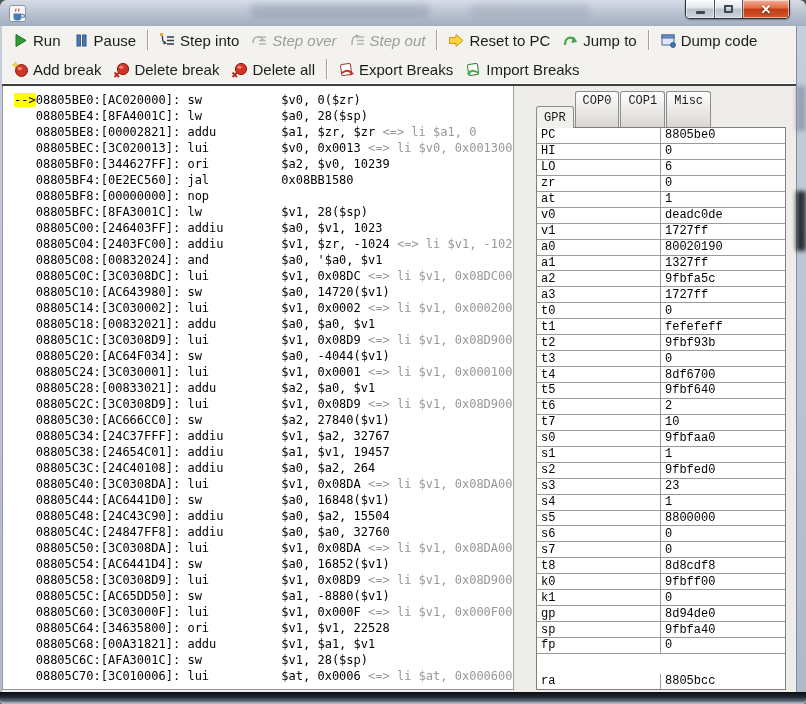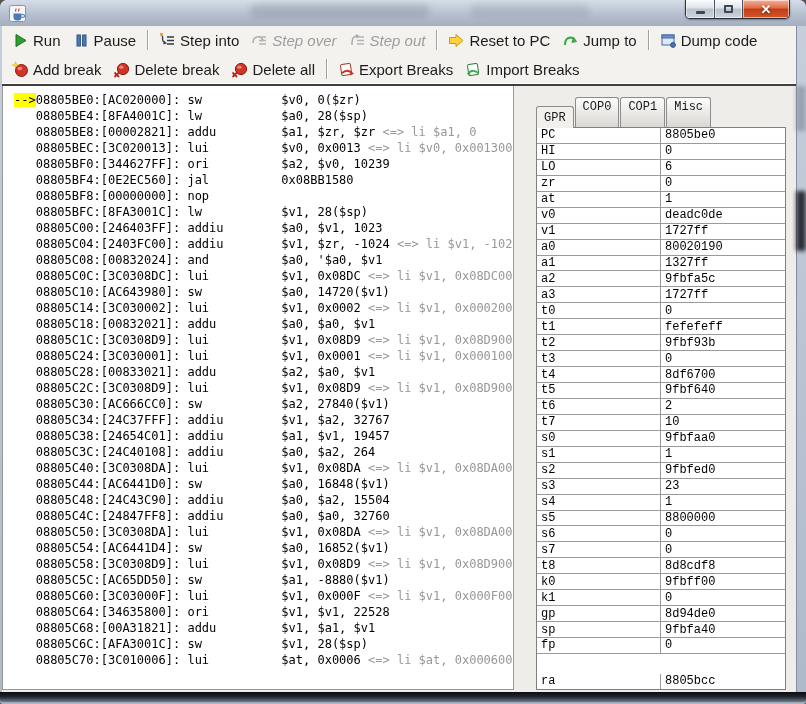--- a/index.html
+++ b/index.html
@@ -54,21 +54,21 @@
     border-left:1px solid #9a9a9a;border-right:1px solid #9a9a9a;border-bottom:1px solid #9a9a9a;
     overflow:hidden;padding:6px 0 0 11px;}
   .dline{white-space:pre;font-family:"DejaVu Sans Mono",monospace;font-size:12px;
     line-height:16px;color:#000;}
   .pcmark{color:#000;}
   .pcmark.on{background:#ffff00;}
   .dalt{color:#989898;}
   
   .regpanel{position:absolute;left:534px;top:20px;bottom:2px;width:250px;font-family:Liberation Mono, monospace;}
   .tabs{display:flex;height:22px;align-items:flex-end;}
-  .tab{font-size:12px;color:#1a1a1a;padding:0 7px;height:31px;line-height:19px;
+  .tab{font-size:12px;color:#1a1a1a;padding:0 7px;height:37px;line-height:19px;
     background:linear-gradient(180deg,#fdfdfd,#d9d6d2);border:1px solid #8c8c8c;
     border-bottom:none;border-radius:3px 3px 0 0;margin-right:1px;cursor:default;}
   .tab.selected{height:22px;line-height:22px;background:#f2f0ed;position:relative;z-index:2;}
   .regtable{position:absolute;left:0;right:0;top:22px;bottom:0;background:#fff;
     border:1px solid #7f7f7f;display:flex;flex-direction:column;margin-top:-1px;}
   .rrow{flex:1;display:flex;border-bottom:1px solid #9a9a9a;min-height:0;}
   .rrow:last-child{border-bottom:none;margin-top:20px;}
   .rname,.rval{font-size:12px;color:#000;display:flex;align-items:center;
     padding-left:4px;overflow:hidden;}
   .rname{width:124px;border-right:1px solid #9a9a9a;flex:0 0 auto;}
@@ -271,20 +271,21 @@
   <div class="dline"><span class="pcmark">   </span><span class="dmain">08805C0C:[3C0308DC]: lui          $v1, 0x08DC</span><span class="dalt"> &lt;=&gt; li $v1, 0x08DC0000</span></div>
 
   <div class="dline"><span class="pcmark">   </span><span class="dmain">08805C10:[AC643980]: sw           $a0, 14720($v1)</span><span class="dalt"></span></div>
 
   <div class="dline"><span class="pcmark">   </span><span class="dmain">08805C14:[3C030002]: lui          $v1, 0x0002</span><span class="dalt"> &lt;=&gt; li $v1, 0x00020000</span></div>
 
   <div class="dline"><span class="pcmark">   </span><span class="dmain">08805C18:[00832021]: addu         $a0, $a0, $v1</span><span class="dalt"></span></div>
 
   <div class="dline"><span class="pcmark">   </span><span class="dmain">08805C1C:[3C0308D9]: lui          $v1, 0x08D9</span><span class="dalt"> &lt;=&gt; li $v1, 0x08D90000</span></div>
 
+  <div class="dline"><span class="pcmark">   </span><span class="dmain">08805C20:[AC64F034]: sw           $a0, -4044($v1)</span><span class="dalt"></span></div>
 
   <div class="dline"><span class="pcmark">   </span><span class="dmain">08805C24:[3C030001]: lui          $v1, 0x0001</span><span class="dalt"> &lt;=&gt; li $v1, 0x00010000</span></div>
 
   <div class="dline"><span class="pcmark">   </span><span class="dmain">08805C28:[00833021]: addu         $a2, $a0, $v1</span><span class="dalt"></span></div>
 
   <div class="dline"><span class="pcmark">   </span><span class="dmain">08805C2C:[3C0308D9]: lui          $v1, 0x08D9</span><span class="dalt"> &lt;=&gt; li $v1, 0x08D90000</span></div>
 
   <div class="dline"><span class="pcmark">   </span><span class="dmain">08805C30:[AC666CC0]: sw           $a2, 27840($v1)</span><span class="dalt"></span></div>
 
   <div class="dline"><span class="pcmark">   </span><span class="dmain">08805C34:[24C37FFF]: addiu        $v1, $a2, 32767</span><span class="dalt"></span></div>

